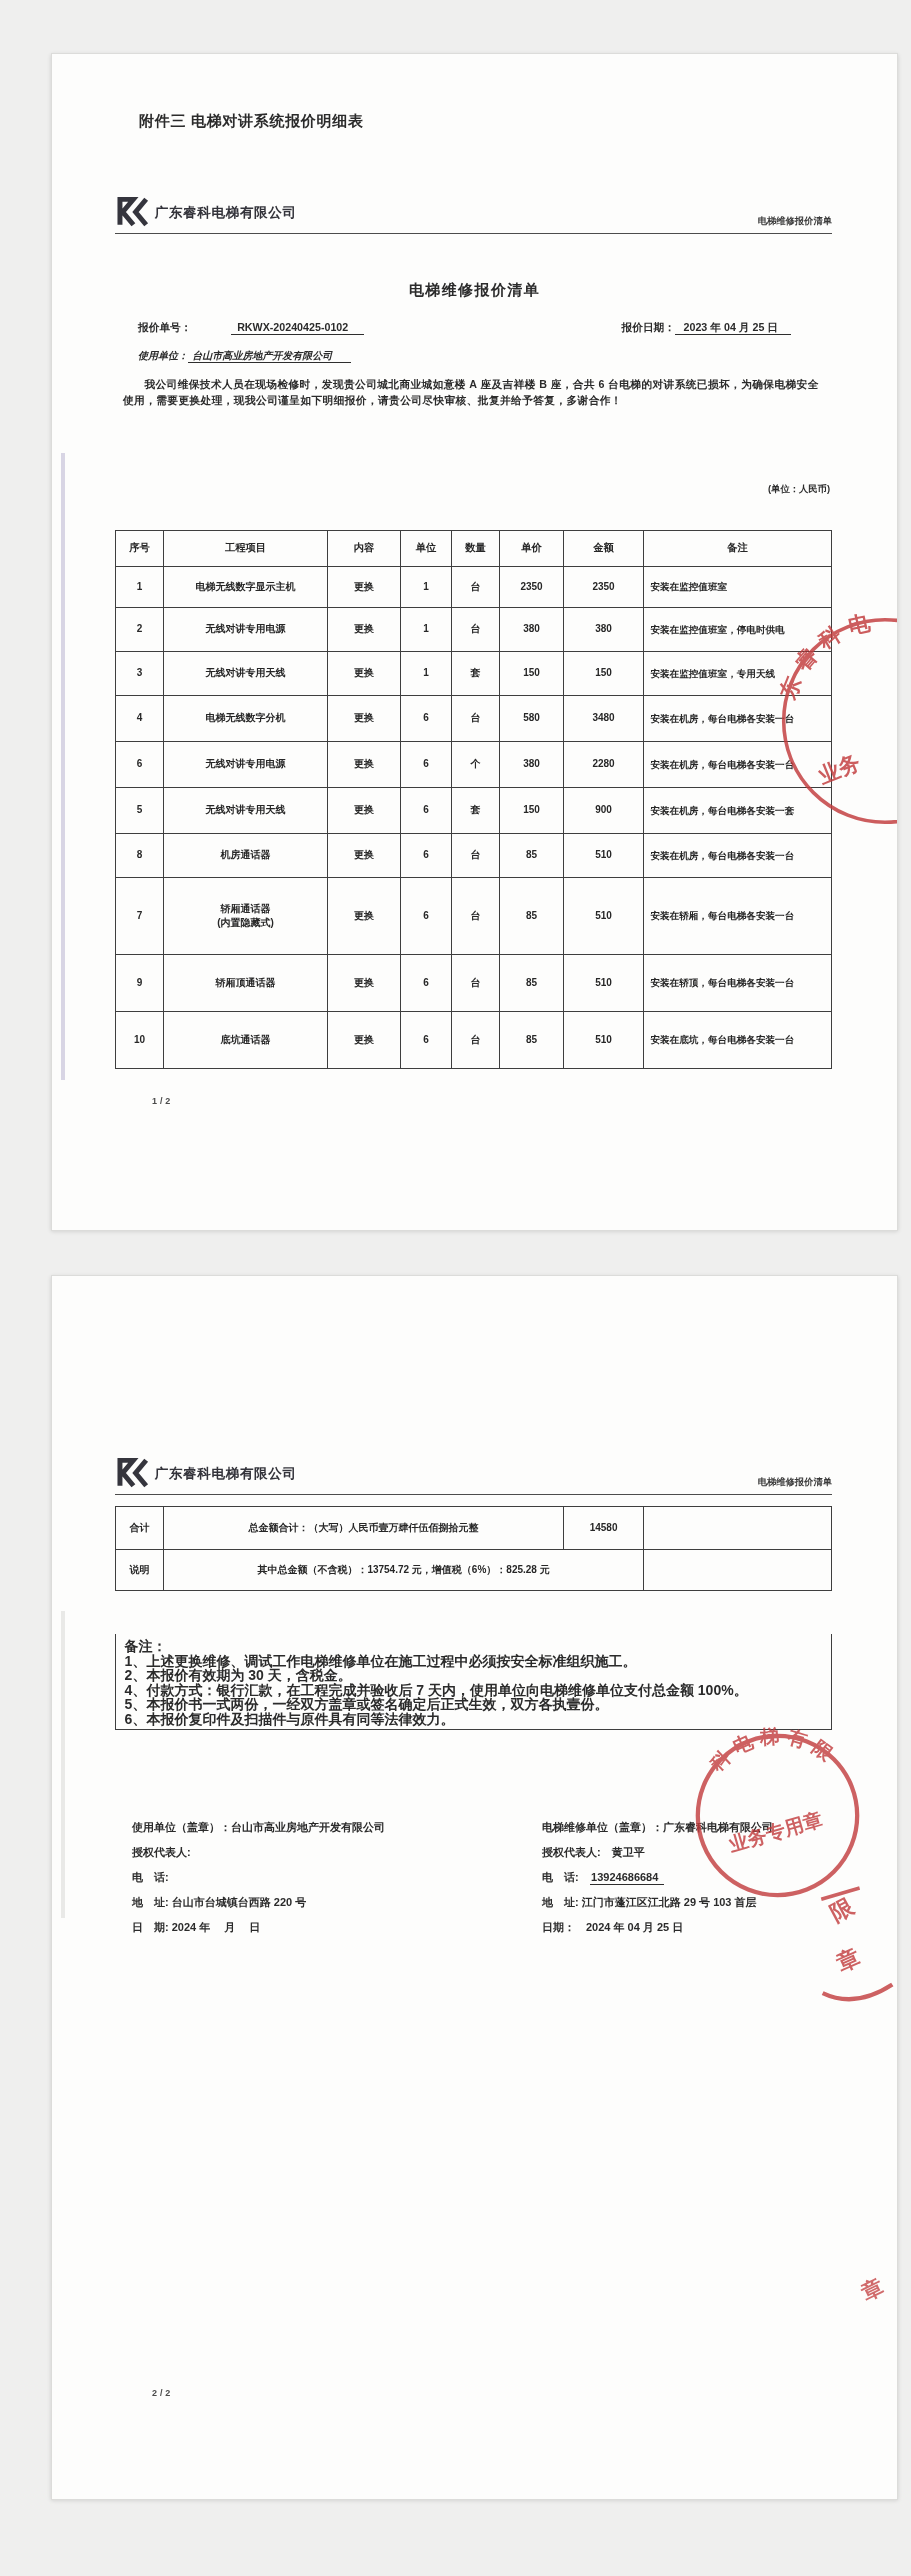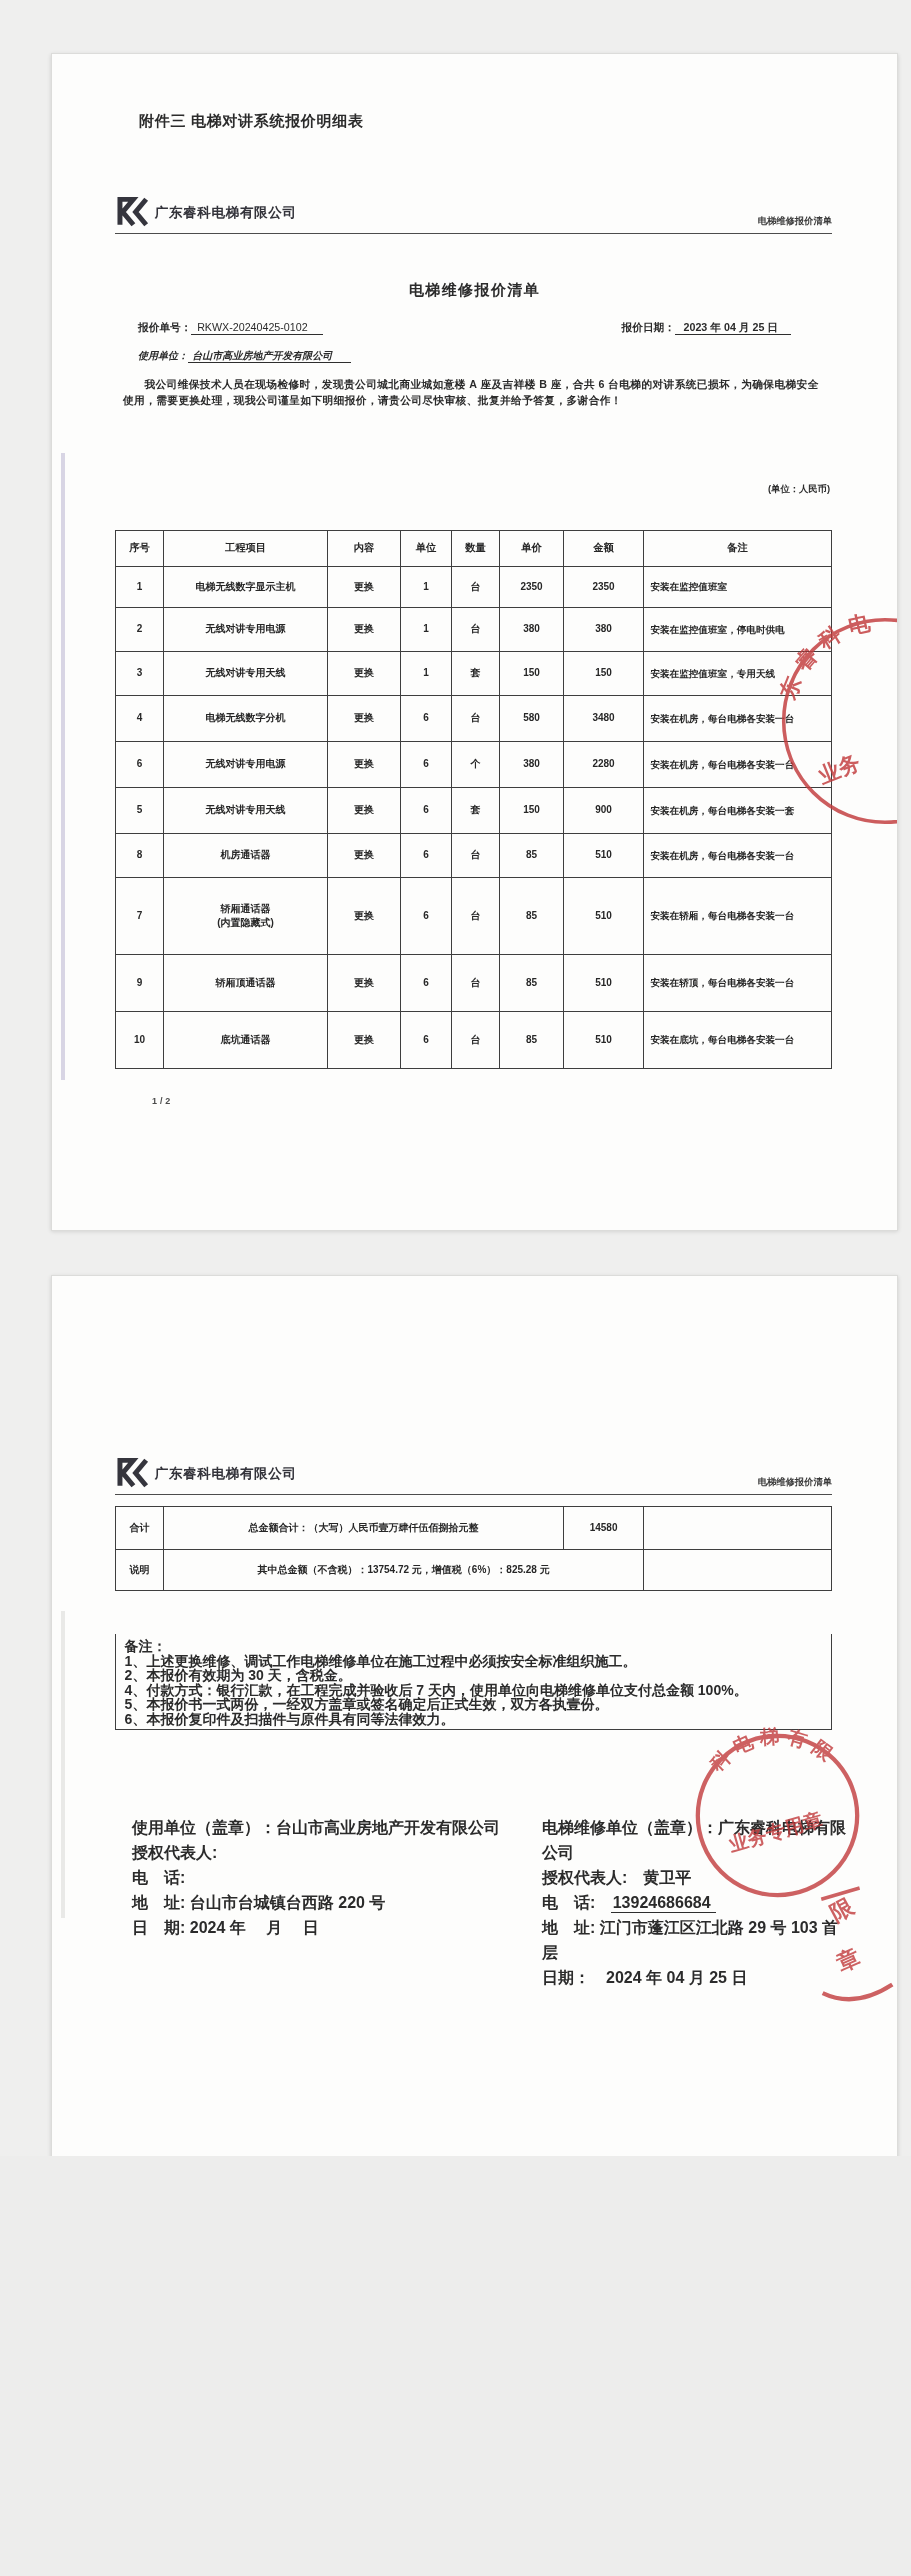--- a/index.html
+++ b/index.html
@@ -1,49 +1,49 @@
 <!DOCTYPE html>
 <html style="font-size:11.4px"><head>
 <meta charset="utf-8">
 <style>
   html,body{margin:0;padding:0;background:#ededec;
     font-family:"Liberation Sans","DejaVu Sans",sans-serif;color:#2b2b2b;}
-  .canvas{position:relative;width:912px;height:2156px;overflow:hidden;background:#efefee;}
+  .canvas{position:relative;width:912px;height:2576px;overflow:hidden;background:#efefee;}
   .page{position:absolute;left:51px;width:845px;background:#fdfdfc;
     border:0.7px solid #dcdcda;box-shadow:0 0.7px 4.3px rgba(0,0,0,.14);overflow:hidden;}
   #page1{top:53px;height:1176px;}
   #page2{top:1275px;height:1223px;}
   .edge-strip{position:absolute;width:3.6px;opacity:.55;}
   .att-title{position:absolute;left:87px;top:58px;font-size:15px;font-weight:700;letter-spacing:0.7px;}
   .brand{position:absolute;left:63px;width:717px;display:flex;justify-content:space-between;
     align-items:flex-end;border-bottom:1.4px solid #4c4c4c;padding-bottom:3.6px;}
   .brand-left{display:flex;align-items:center;gap:5.7px;}
   .brand-name{font-size:13.5px;font-weight:700;letter-spacing:0.7px;color:#33333a;}
   .brand-doc{font-size:9.3px;font-weight:700;color:#3a3a3a;padding-bottom:1.4px;}
   .main-title{position:absolute;left:0;width:100%;text-align:center;font-size:15px;font-weight:700;letter-spacing:1.4px;}
   .meta{position:absolute;left:86px;width:694px;display:flex;justify-content:space-between;
     font-size:10.7px;font-weight:700;}
-  .meta .val{font-weight:400;border-bottom:1.4px solid #2e2e2e;padding:0 15.7px 1.4px 5.7px;}
+  .meta .val{font-weight:700;border-bottom:1.4px solid #2e2e2e;padding:0 15.7px 1.4px 5.7px;margin-left:40px;}
   .meta .date-val{border-bottom:1.4px solid #2e2e2e;padding:0 13px 1.4px 8.6px;font-weight:700;}
   .client-row{position:absolute;left:86px;font-size:10px;font-weight:700;font-style:italic;}
   .client-row .val{font-weight:700;border-bottom:1.4px solid #2e2e2e;padding:0 18.5px 1.4px 4.3px;}
   .intro{position:absolute;left:71px;width:706px;font-size:10.7px;font-weight:600;
     line-height:16px;text-indent:2em;letter-spacing:0.4px;}
   .unit-note{position:absolute;right:67px;font-size:9.3px;font-weight:700;}
   table.quote{position:absolute;left:63px;border-collapse:collapse;table-layout:fixed;
     width:717px;font-size:10px;}
   .quote td,.quote th{border:1.4px solid #3e3e3e;text-align:center;font-weight:600;
     padding:1.4px 3.6px;white-space:pre-line;line-height:1.45;color:#272727;}
   .quote th{font-size:10.3px;font-weight:700;}
   .quote td:last-child{text-align:left;font-size:9.6px;padding:2.1px 6.4px;}
   .quote .merged{font-weight:700;}
   .notes-box{position:absolute;left:63px;width:717px;box-sizing:border-box;
     border:1.4px solid #3e3e3e;border-top:none;padding:5px 8.6px 2.9px 8.6px;
     font-size:14px;font-weight:600;line-height:14.6px;}
-  .sig{position:absolute;left:80px;width:720px;display:flex;font-size:16px;font-weight:700;justify-content:flex-end;}
+  .sig{position:absolute;left:80px;width:720px;display:flex;font-size:11px;font-weight:700;justify-content:flex-end;}
   .sig-col{line-height:25px;}
   .sig-col.left{width:371px;flex:0 0 371px;}
   .sig-col.right{flex:1;margin-left:39px;}
   .pageno{position:absolute;left:100px;font-size:9px;font-weight:700;letter-spacing:2.9px;color:#4a4a4a;}
   .stamp{position:absolute;pointer-events:none;}
 </style>
 </head>
 <body>
 
 <div class="canvas">

